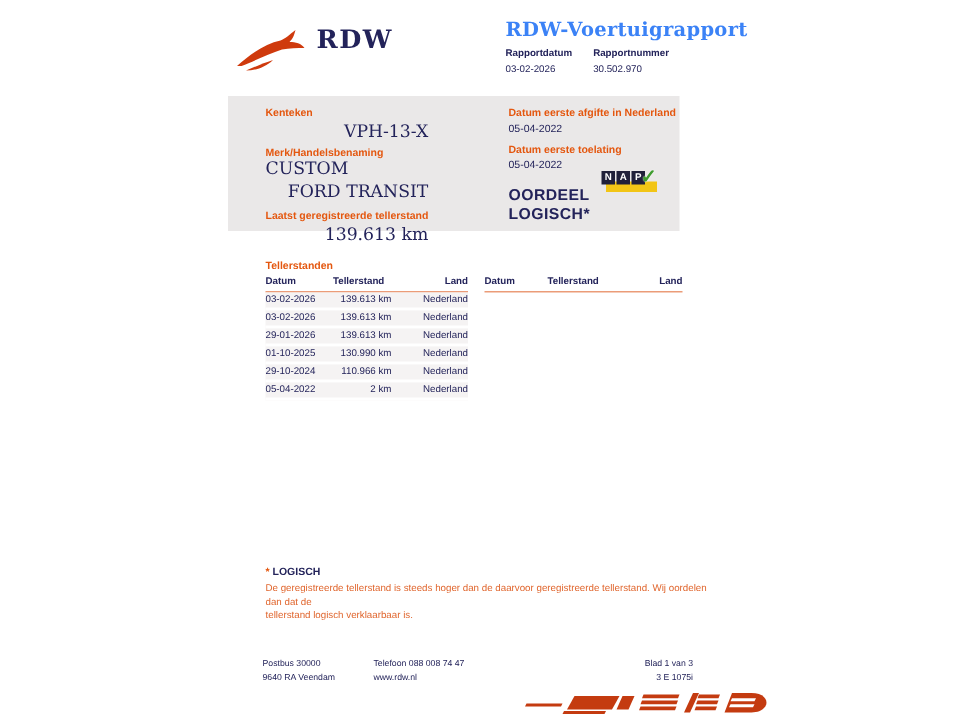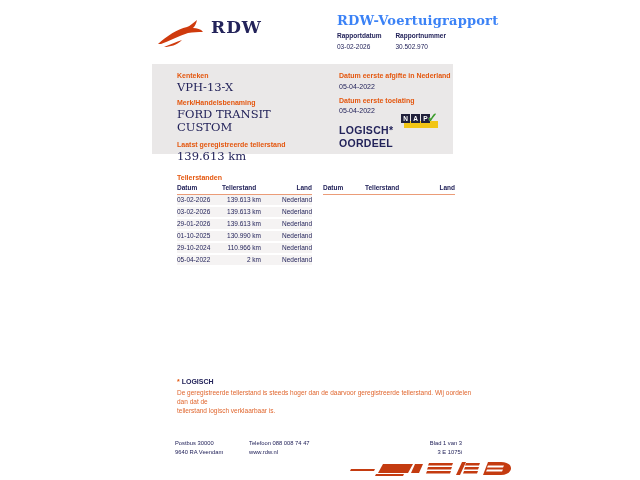--- a/index.html
+++ b/index.html
@@ -39,21 +39,21 @@
     background: #eae8e8;
   }
   .olabel { font-size: 7px; font-weight: bold; color: #e4570f; }
   .bigval {
     font-family: "DejaVu Serif", serif;
     font-size: 11.5px; color: #23235a; line-height: 13px;
   }
   .smallval { font-size: 7px; color: #23235a; }
   .sb-left  { left: 25px; top: 8px; }
   .sb-right { left: 187px; top: 8px; }
-  .gap2 { margin-top: 2px; }
+  .gap2 { margin-top: 2px; text-align: right; }
   .verdict {
     font-size: 10.5px; font-weight: bold; color: #23235a;
     line-height: 13px; letter-spacing: 0.3px;
   }
 
   
   .nap { left: 249px; top: 49px; width: 42px; height: 17px; }
   .nap-yellow { position: absolute; left: 3px; top: 8px; width: 34px; height: 7px; background: #f2c516; }
   .nap-sq {
     position: absolute; top: 1px; width: 9px; height: 9px;
@@ -125,34 +125,34 @@
       <span class="m-value">30.502.970</span>
     </div>
   </div>
 
   <div class="abs summary-box">
 
     <div class="abs sb-left">
       <div class="olabel">Kenteken</div>
       <div class="bigval gap2">VPH-13-X</div>
       <div class="olabel" style="margin-top:5px;">Merk/Handelsbenaming</div>
+      <div class="bigval">CUSTOM</div>
       <div class="bigval gap2">FORD TRANSIT</div>
-      <div class="bigval">CUSTOM</div>
       <div class="olabel" style="margin-top:7px;">Laatst geregistreerde tellerstand</div>
       <div class="bigval gap2">139.613 km</div>
     </div>
 
     <div class="abs sb-right">
       <div class="olabel">Datum eerste afgifte in Nederland</div>
       <div class="smallval" style="margin-top:3.5px;">05-04-2022</div>
       <div class="olabel" style="margin-top:7px;">Datum eerste toelating</div>
       <div class="smallval" style="margin-top:3.5px;">05-04-2022</div>
       <div class="verdict" style="margin-top:10px;">
+        <div>OORDEEL</div>
         <div>LOGISCH*</div>
-        <div>OORDEEL</div>
       </div>
     </div>
 
     <div class="abs nap">
       <div class="nap-yellow"></div>
       <div class="nap-sq" style="left:0px;">N</div>
       <div class="nap-sq" style="left:10px;">A</div>
       <div class="nap-sq" style="left:20px;">P</div>
       <div class="nap-check">✓</div>
     </div>

